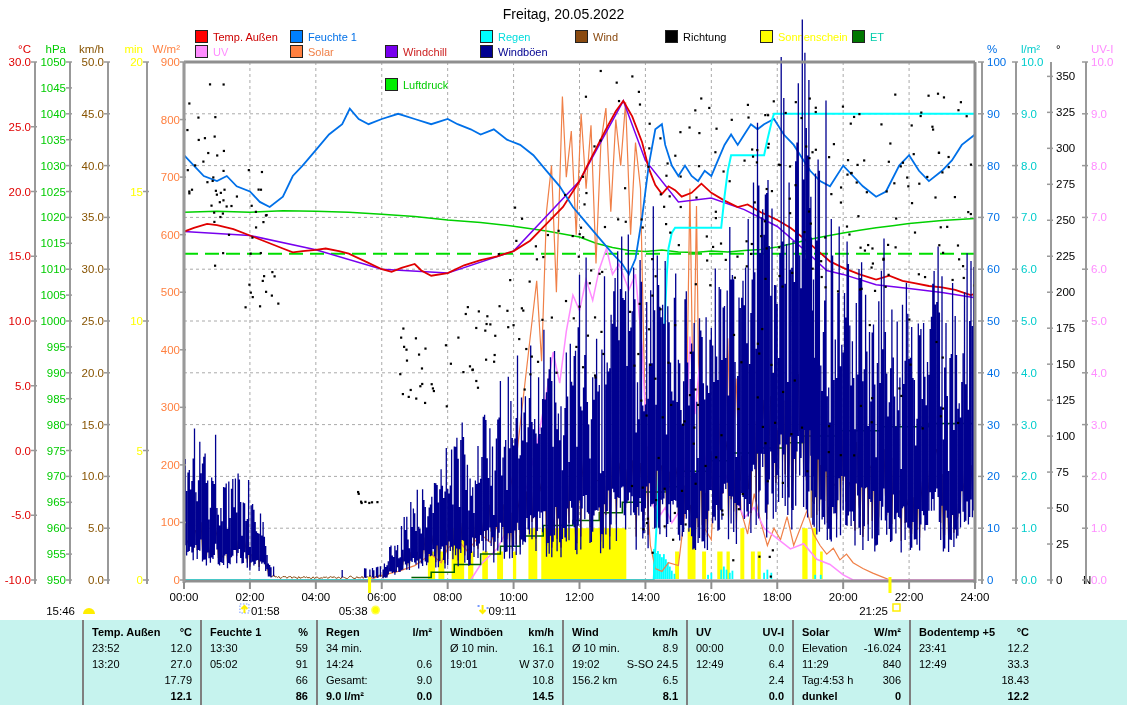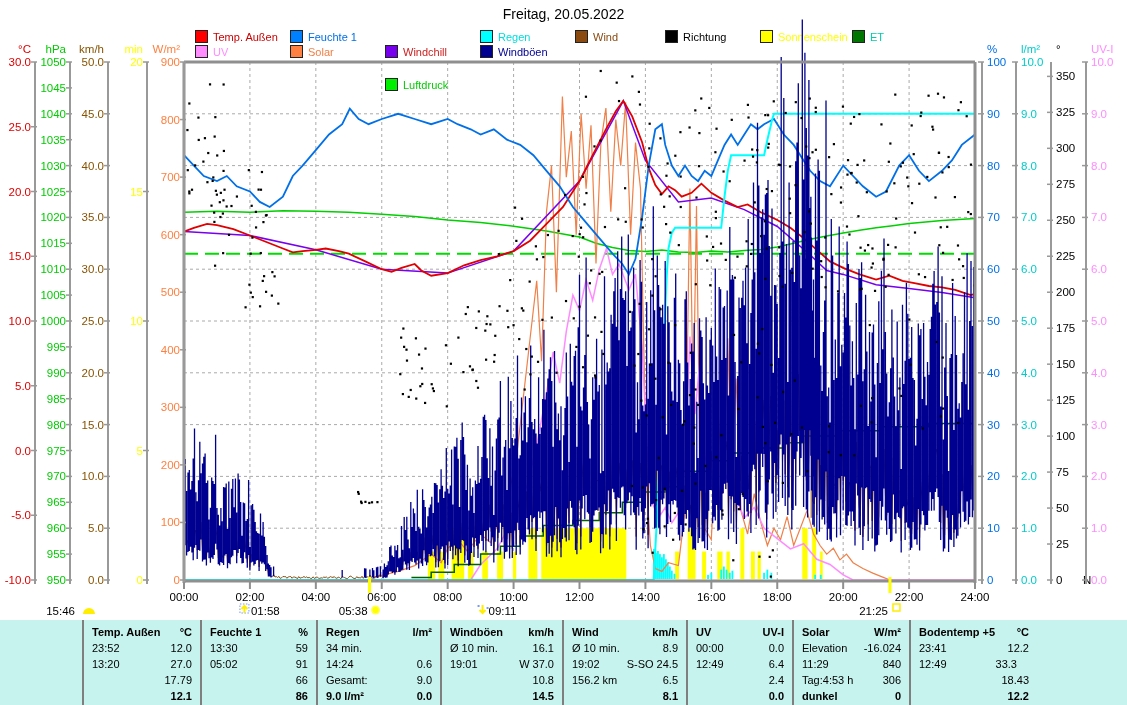--- a/index.html
+++ b/index.html
@@ -1040,21 +1040,21 @@
         <div class="trow b" style="top: 4px;">
           <span class="lt b">Bodentemp +5</span>
           <span class="rt b" style="right: 98px;">°C</span>
         </div>
         <div class="trow " style="top: 20px;">
           <span class="lt">23:41</span>
           <span class="rt" style="right: 98px;">12.2</span>
         </div>
         <div class="trow " style="top: 36px;">
           <span class="lt">12:49</span>
-          <span class="rt" style="right: 110px; margin-left: 38px;">33.3</span>
+          <span class="rt" style="right: 98px; margin-left: 38px;">33.3</span>
         </div>
         <div class="trow " style="top: 52px;">
           <span class="lt"></span>
           <span class="rt" style="right: 98px;">18.43</span>
         </div>
         <div class="trow b" style="top: 68px;">
           <span class="lt b"></span>
           <span class="rt b" style="right: 98px;">12.2</span>
         </div>
       </div>

